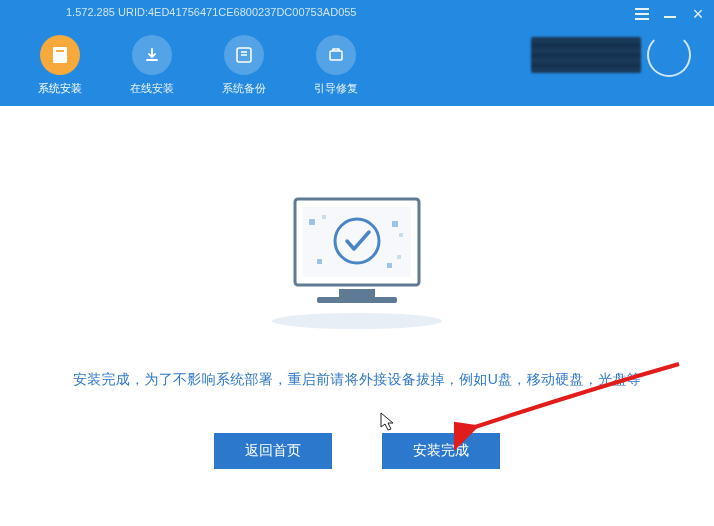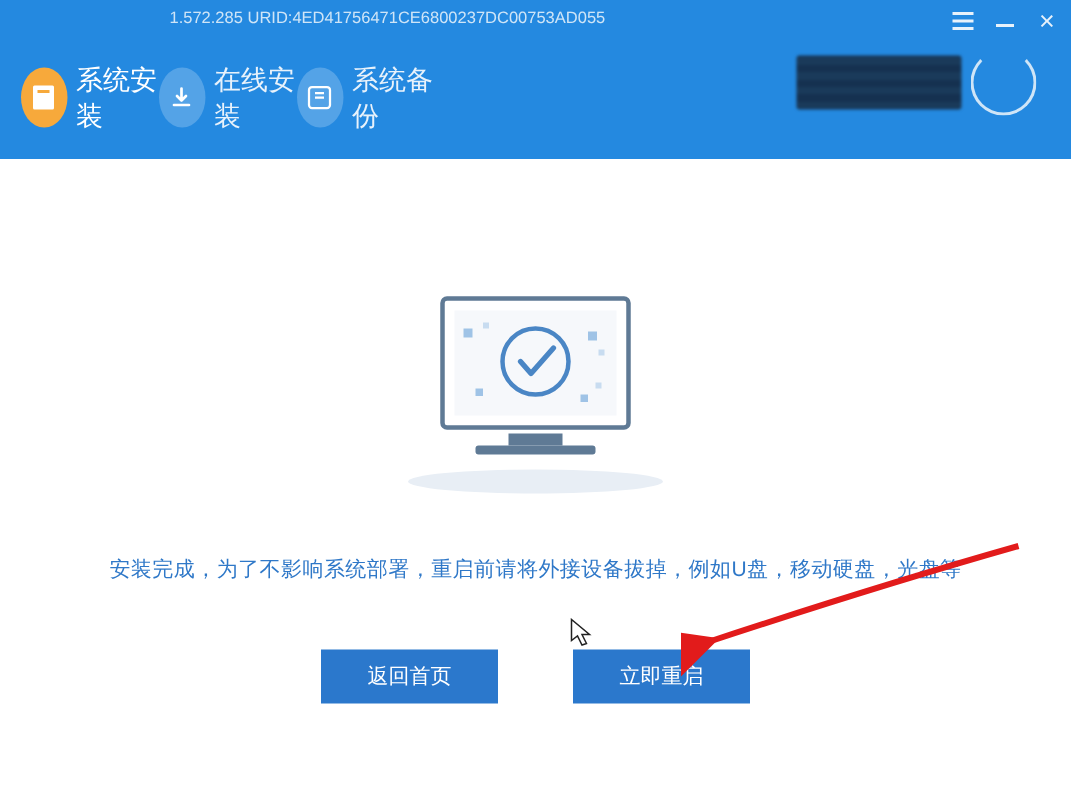--- a/index.html
+++ b/index.html
@@ -19,21 +19,21 @@
     .title-bar {
       height: 24px;
       display: flex;
       align-items: center;
       padding: 0 8px;
       position: relative;
     }
     .title-text {
       color: #cfe5f7;
       font-size: 11px;
-      margin-left: 105px;
+      margin-left: 58px;
     }
     .window-controls {
       position: absolute;
       right: 6px;
       top: 4px;
       display: flex;
       gap: 8px;
       align-items: center;
     }
     .window-btn {
@@ -66,27 +66,27 @@
       line-height: 1;
     }
     .nav {
       display: flex;
       align-items: center;
       padding: 0 14px;
       height: 82px;
     }
     .nav-item {
       display: flex;
-      flex-direction: row;
+      flex-direction: column;
       align-items: center;
       justify-content: center;
       width: 92px;
       cursor: pointer;
       color: #e8f2fb;
-      font-size: 18px;
+      font-size: 11px;
       gap: 6px;
     }
     .nav-icon {
       width: 40px;
       height: 40px;
       border-radius: 50%;
       background: rgba(255,255,255,0.22);
       display: flex;
       align-items: center;
       justify-content: center;
@@ -209,20 +209,29 @@
       <span>在线安装</span>
     </div>
     <div class="nav-item">
       <div class="nav-icon">
         <svg width="18" height="18" viewBox="0 0 18 18">
             <rect x="2" y="2" width="14" height="14" rx="2" fill="none" stroke="#fff" stroke-width="1.5"></rect>
             <path d="M6 6h6M6 9h6" stroke="#fff" stroke-width="1.5"></path>
           </svg>
       </div>
       <span>系统备份</span>
+    </div>
+    <div class="nav-item">
+      <div class="nav-icon">
+        <svg width="18" height="18" viewBox="0 0 18 18">
+            <rect x="3" y="5" width="12" height="9" rx="1" fill="none" stroke="#fff" stroke-width="1.5"></rect>
+            <path d="M6 5V3h6v2" stroke="#fff" stroke-width="1.5" fill="none"></path>
+          </svg>
+      </div>
+      <span>引导修复</span>
     </div>
   </div>
 
   <div class="promo">
     <div class="promo-blur"></div>
     <div class="promo-circle"></div>
   </div>
 </div>
 
 <div class="content">
@@ -242,21 +251,21 @@
       <rect x="152" y="62" width="4" height="4" fill="#c8dcf0"></rect>
       <rect x="140" y="92" width="5" height="5" fill="#9fc3e6"></rect>
       <rect x="150" y="84" width="4" height="4" fill="#c8dcf0"></rect>
     </svg>
   </div>
 
   <div class="message">安装完成，为了不影响系统部署，重启前请将外接设备拔掉，例如U盘，移动硬盘，光盘等</div>
 
   <div class="buttons">
     <button class="btn">返回首页</button>
-    <button class="btn">立即重启</button>
+    <button class="btn">安装完成</button>
   </div>
 </div>
 
 <svg class="arrow" viewBox="0 0 230 110">
   <defs>
     <marker id="ah" markerWidth="14" markerHeight="12" refX="2" refY="6" orient="auto">
       <path d="M12 0 L0 6 L12 12 Z" fill="#e21b1b"></path>
     </marker>
   </defs>
   <path d="M225 8 Q 130 35 18 72" stroke="#e21b1b" stroke-width="4" fill="none" marker-end="url(#ah)"></path>

